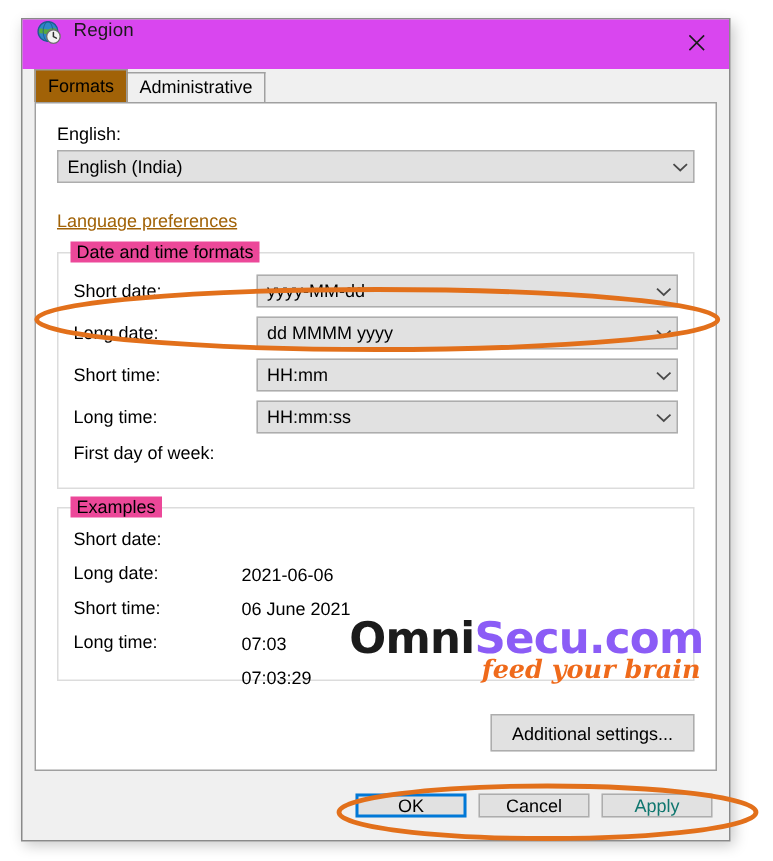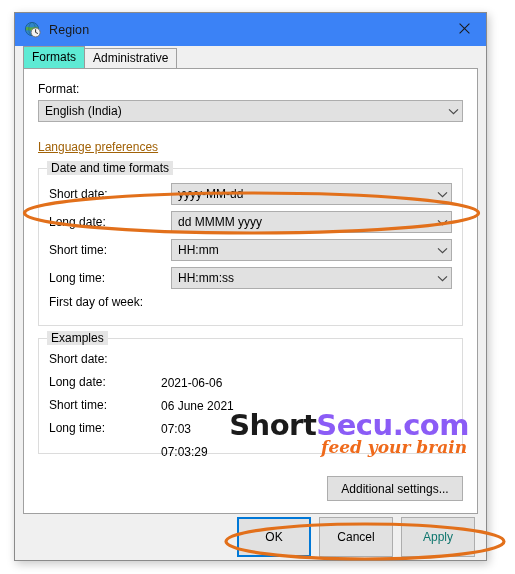--- a/index.html
+++ b/index.html
@@ -28,23 +28,23 @@
     border: 1px solid #8a8a8a;
     box-shadow: 2px 3px 9px rgba(0,0,0,0.22);
     box-sizing: border-box;
     display: flex;
     flex-direction: column;
   }
 
   
   #titlebar {
     height: 33px;
-    background: #3b82f6;
-    display: flex;
-    align-items: center;
+    background: #d946ef;
+    display: flex;
+    align-items: flex-start;
     flex: none;
     position: relative;
   }
   #title-icon {
     width: 17px;
     height: 17px;
     margin-left: 9px;
     margin-right: 8px;
     flex: none;
     position: relative;
@@ -83,21 +83,21 @@
     font-size: 12px;
     border: 1px solid #a0a0a0;
     border-bottom: none;
     background: #f0f0f0;
     color: #000;
     margin-right: -1px;
     box-sizing: border-box;
     cursor: default;
   }
   .tab.active {
-    background: #5eead4;
+    background: #a16207;
     height: 22px;
     line-height: 21px;
     border-color: #9a9a9a;
     position: relative;
     z-index: 4;
   }
 
   
   #tabpage {
     margin: 0 8px 0 8px;
@@ -159,21 +159,21 @@
   .groupbox {
     border: 1px solid #dcdcdc;
     position: relative;
     padding: 0 10px 10px 10px;
     margin-bottom: 12px;
   }
   .groupbox > .gb-title {
     position: absolute;
     top: -8px;
     left: 8px;
-    background: #e5e5e5;
+    background: #ec4899;
     padding: 0 4px;
     font-size: 12px;
     color: #000;
   }
   .gb-inner { padding-top: 14px; }
 
   
   .fmt-row {
     display: flex;
     align-items: center;
@@ -228,21 +228,21 @@
     margin-top: -2px;
     margin-right: 2px;
   }
 
   
   .btn {
     background: #e1e1e1;
     border: 1px solid #adadad;
     font-size: 12px;
     color: #000;
-    height: 40px;
+    height: 16px;
     display: inline-flex;
     align-items: center;
     justify-content: center;
     box-sizing: border-box;
     cursor: default;
     font-family: "Liberation Sans", sans-serif;
   }
   .btn.focused {
     border: 2px solid #0078d7;
   }
@@ -300,21 +300,21 @@
     </div>
   </div>
 
   <div id="tabstrip">
     <div class="tab active">Formats</div>
     <div class="tab">Administrative</div>
   </div>
 
   <div id="tabpage">
 
-    <div class="field-label">Format:</div>
+    <div class="field-label">English:</div>
 
     <div class="combo" id="format-combo">
       <span class="combo-value">English (India)</span>
       <span class="chevron">
         <svg width="11" height="7" viewBox="0 0 11 7">
             <path d="M1 1.4 L5.5 5.6 L10 1.4" stroke="#4a4a4a" stroke-width="1.2" fill="none"></path>
           </svg>
       </span>
     </div>
 
@@ -401,21 +401,21 @@
           <span class="ex-label">Long time:</span>
           <span class="ex-value">07:03:29</span>
         </div>
 
       </div>
     </div>
 
     
     <div id="watermark">
       <div id="wm-main">
-        <span id="wm-omni">Short</span><span id="wm-secu">Secu.com</span>
+        <span id="wm-omni">Omni</span><span id="wm-secu">Secu.com</span>
       </div>
       <div id="wm-tag">feed your brain</div>
     </div>
 
     
     <div id="additional-settings-row">
       <div class="btn" id="additional-settings-button">Additional settings...</div>
     </div>
 
   </div>

